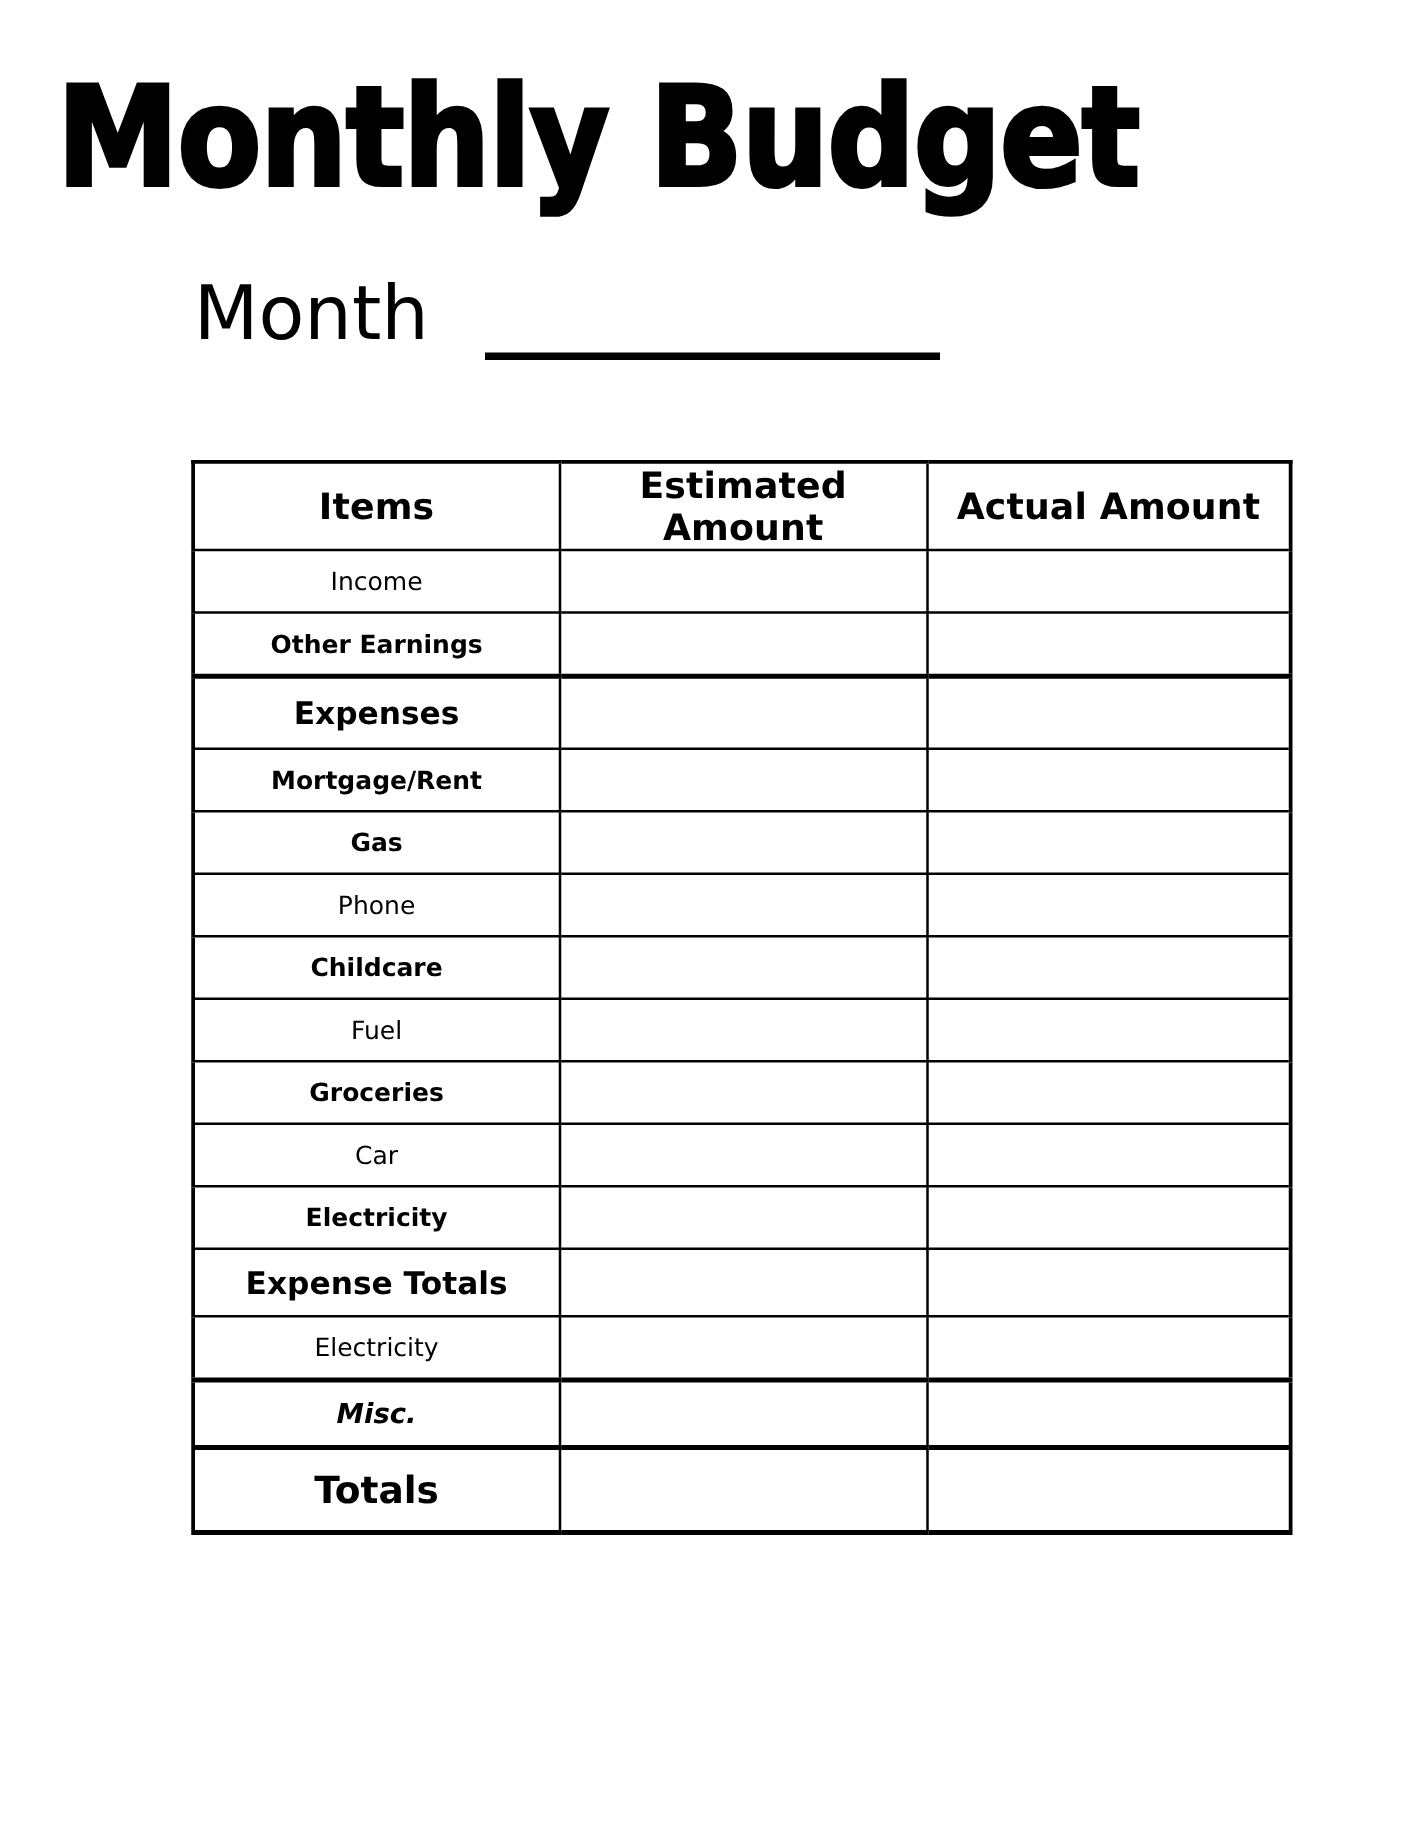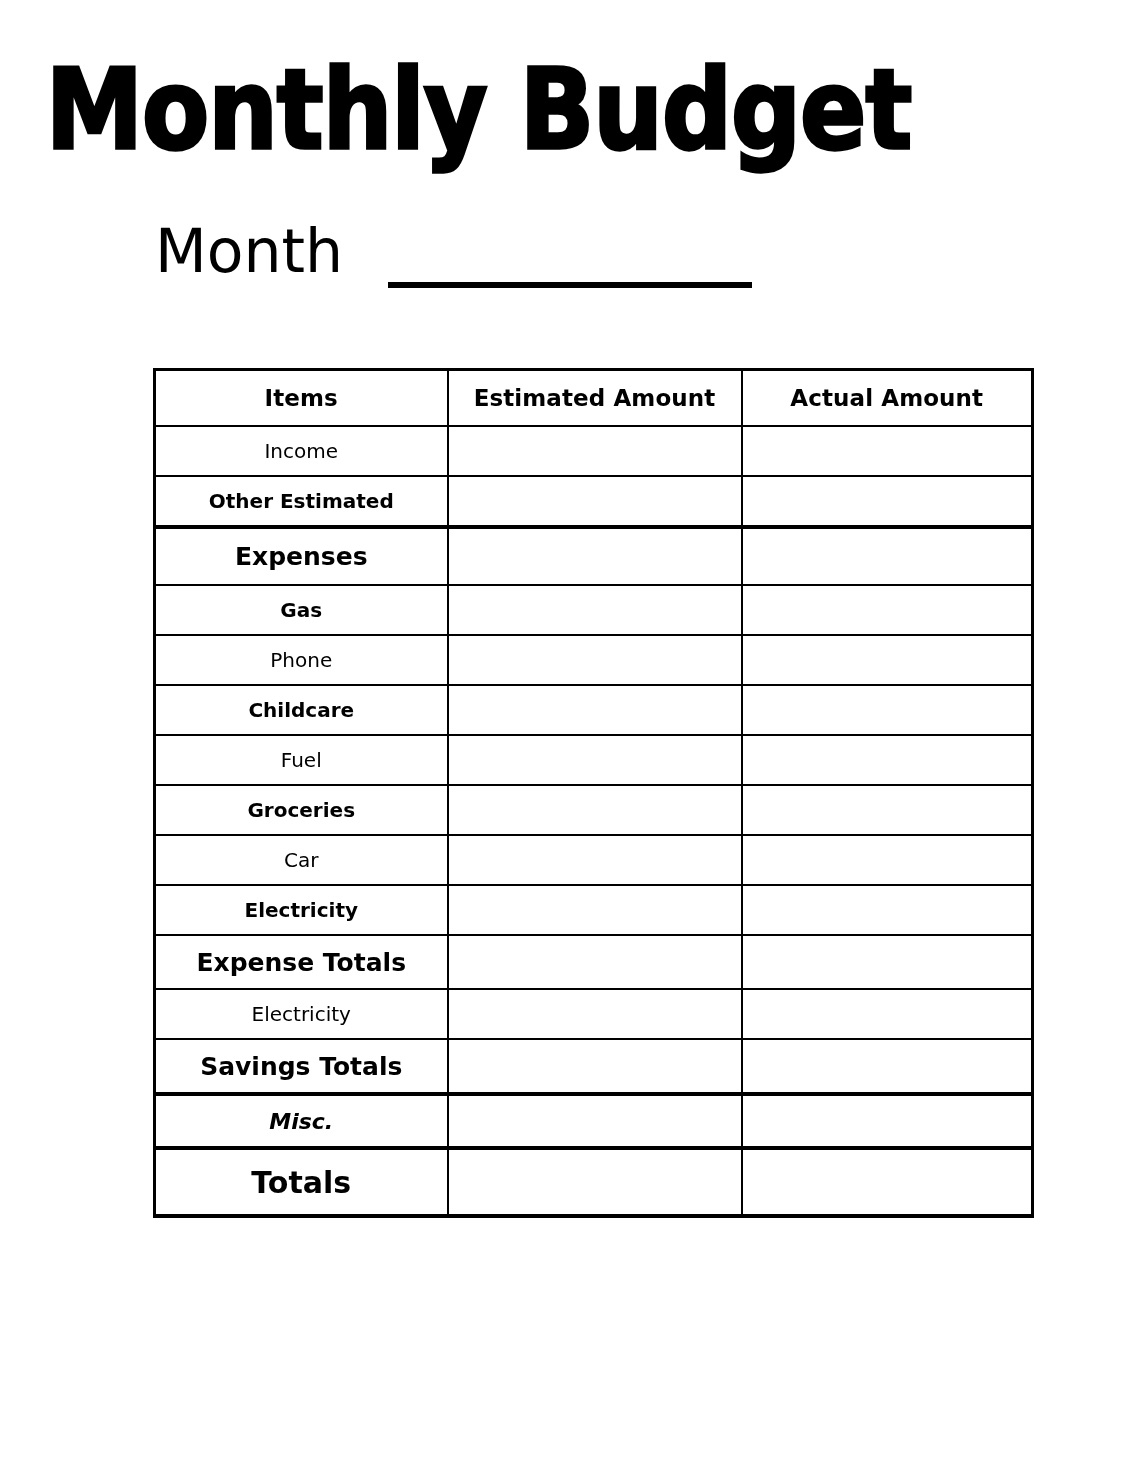--- a/index.html
+++ b/index.html
@@ -85,21 +85,21 @@
     text-align: center;
     vertical-align: middle;
     font-family: "DejaVu Sans", sans-serif;
     background: #fff;
   }
 
   
   tr.header-row td {
     height: 54px;
     font-weight: 700;
-    font-size: 23px;
+    font-size: 29px;
     letter-spacing: 0.1px;
   }
 
   
   tr.item-row td {
     height: 48px;
   }
   tr.item-row td.label-cell {
     font-weight: 600;
     font-size: 20px;
@@ -179,30 +179,35 @@
         <td>Items</td>
         <td>Estimated Amount</td>
         <td>Actual Amount</td>
       </tr>
       <tr class="item-row">
         <td class="label-cell w-medium">Income</td>
         <td class="value-cell"></td>
         <td class="value-cell"></td>
       </tr>
       <tr class="item-row">
-        <td class="label-cell w-semi">Other Estimated</td>
+        <td class="label-cell w-semi">Other Earnings</td>
         <td class="value-cell"></td>
         <td class="value-cell"></td>
       </tr>
       <tr class="emph-row thick-top">
         <td class="label-cell w-bold">Expenses</td>
         <td class="value-cell"></td>
         <td class="value-cell"></td>
       </tr>
       <tr class="item-row">
+        <td class="label-cell w-semi">Mortgage/Rent</td>
+        <td class="value-cell"></td>
+        <td class="value-cell"></td>
+      </tr>
+      <tr class="item-row">
         <td class="label-cell w-semi">Gas</td>
         <td class="value-cell"></td>
         <td class="value-cell"></td>
       </tr>
       <tr class="item-row">
         <td class="label-cell w-medium">Phone</td>
         <td class="value-cell"></td>
         <td class="value-cell"></td>
       </tr>
       <tr class="item-row">
@@ -233,25 +238,20 @@
       <tr class="subtotal-row">
         <td class="label-cell w-bold">Expense Totals</td>
         <td class="value-cell"></td>
         <td class="value-cell"></td>
       </tr>
       <tr class="item-row">
         <td class="label-cell w-medium">Electricity</td>
         <td class="value-cell"></td>
         <td class="value-cell"></td>
       </tr>
-      <tr class="subtotal-row thick-bottom">
-        <td class="label-cell w-bold">Savings Totals</td>
-        <td class="value-cell"></td>
-        <td class="value-cell"></td>
-      </tr>
       <tr class="misc-row thick-top">
         <td class="label-cell w-bold">Misc.</td>
         <td class="value-cell"></td>
         <td class="value-cell"></td>
       </tr>
       <tr class="grand-row thick-top">
         <td class="label-cell w-bold">Totals</td>
         <td class="value-cell"></td>
         <td class="value-cell"></td>
       </tr>

